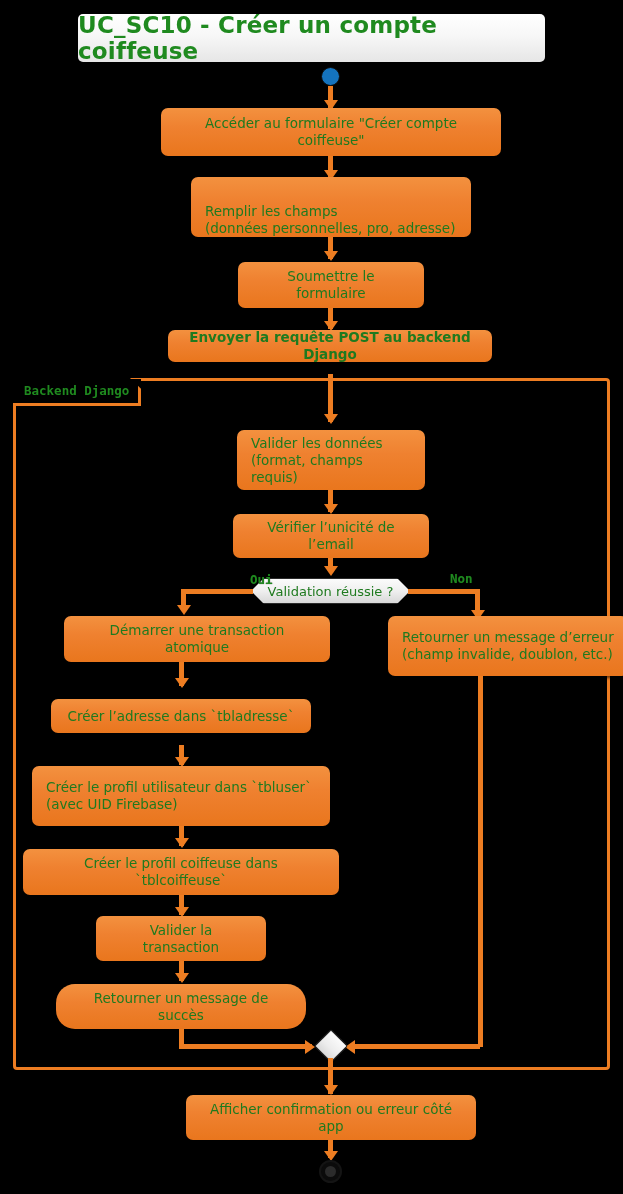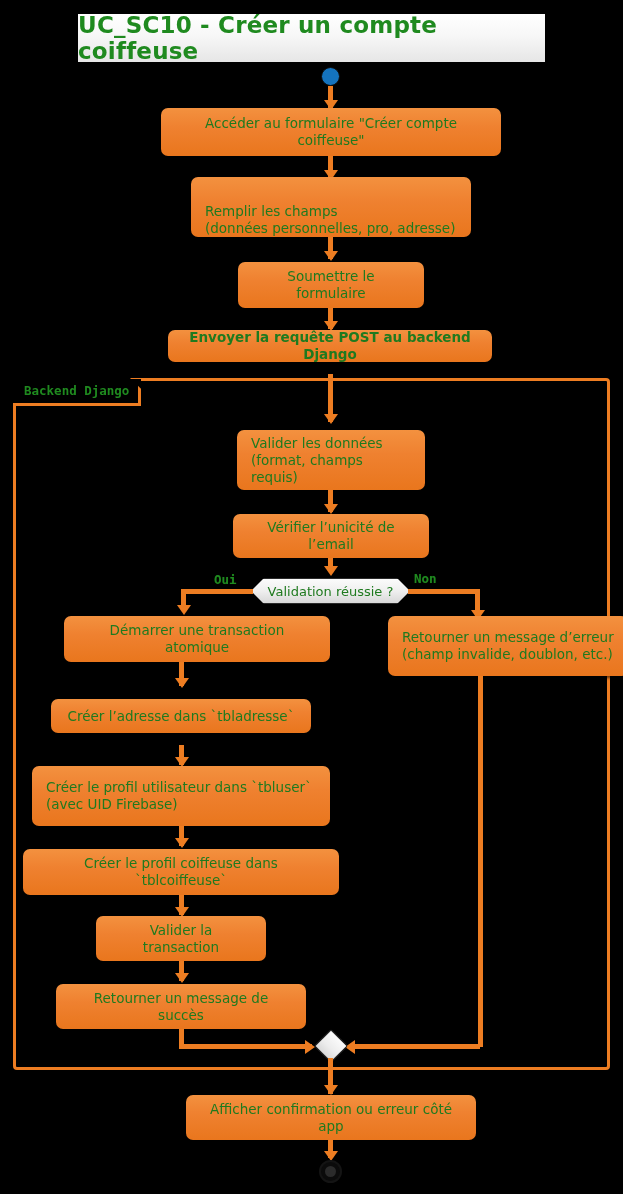--- a/index.html
+++ b/index.html
@@ -2,21 +2,21 @@
 <html><head>
 <meta charset="utf-8">
 <style>
   html,body{margin:0;padding:0;background:#000;}
   body{width:623px;height:1194px;position:relative;overflow:hidden;
        font-family:"DejaVu Sans","Liberation Sans",sans-serif;}
   #stage{position:absolute;left:0;top:0;width:623px;height:1194px;background:#000;}
 
   
   .title-card{position:absolute;left:78px;top:14px;width:467px;height:48px;
-    border-radius:0;
+    border-radius:5px;
     background:linear-gradient(180deg,#ffffff 0%,#f7f7f7 45%,#e6e6e6 100%);
     box-shadow:2px 2px 3px rgba(0,0,0,.55);
     display:flex;align-items:center;justify-content:center;}
   .title-card span{color:#1f8a1f;font-size:23px;font-weight:bold;letter-spacing:.2px;
     font-family:"DejaVu Sans","Liberation Sans",sans-serif;}
 
   
   .node{position:absolute;border-radius:7px;
     background:linear-gradient(180deg,#f3913f 0%,#ef8130 40%,#e9761d 100%);
     box-shadow:2px 2px 3px rgba(0,0,0,.6);
@@ -45,21 +45,21 @@
 
   
   .merge{position:absolute;width:24px;height:24px;
     background:linear-gradient(180deg,#fbfbfb 0%,#ececec 60%,#dadada 100%);
     border:1px solid #2a2a2a;box-sizing:border-box;
     transform:rotate(45deg);border-radius:2px;}
 
   
   .branch-label{position:absolute;color:#1f8a1f;font-size:12.5px;font-weight:bold;
     font-family:"DejaVu Sans Mono","Liberation Mono",monospace;
-    text-shadow:0 0 1px #0b2a0b;}
+    text-shadow:0 0 1px #0b2a0b;margin-left:36px;}
 
   
   .seg{position:absolute;background:#ed7d22;}
   .vseg{width:5px;}
   .hseg{height:5px;}
   .arrow-d{position:absolute;width:0;height:0;
     border-left:7px solid transparent;border-right:7px solid transparent;
     border-top:10px solid #ed7d22;}
   .arrow-l{position:absolute;width:0;height:0;
     border-top:7px solid transparent;border-bottom:7px solid transparent;
@@ -174,21 +174,21 @@
   </div>
   <div class="seg vseg" style="left:178.5px;top:895px;height:20px;"></div>
   <div class="arrow-d" style="left:174.5px;top:907px;"></div>
 
   <div class="node center" style="left:96px;top:916px;width:170px;height:45px;">
     <span class="txt">Valider la transaction</span>
   </div>
   <div class="seg vseg" style="left:178.5px;top:961px;height:20px;"></div>
   <div class="arrow-d" style="left:174.5px;top:973px;"></div>
 
-  <div class="node center" style="left:56px;top:984px;width:250px;height:45px;">
+  <div class="node center" style="left:56px;top:984px;width:250px;height:45px;border-radius:19px;">
     <span class="txt">Retourner un message de succès</span>
   </div>
 
   <div class="seg vseg" style="left:178.5px;top:1029px;height:18px;"></div>
   <div class="seg hseg" style="left:178.5px;top:1044px;width:133px;"></div>
   <div class="arrow-r" style="left:305px;top:1039.5px;"></div>
 
   <div class="node" style="left:360px;top:616px;width:240px;height:60px;margin-left:28px;">
     <span class="txt">Retourner un message d’erreur
 (champ invalide, doublon, etc.)</span>

